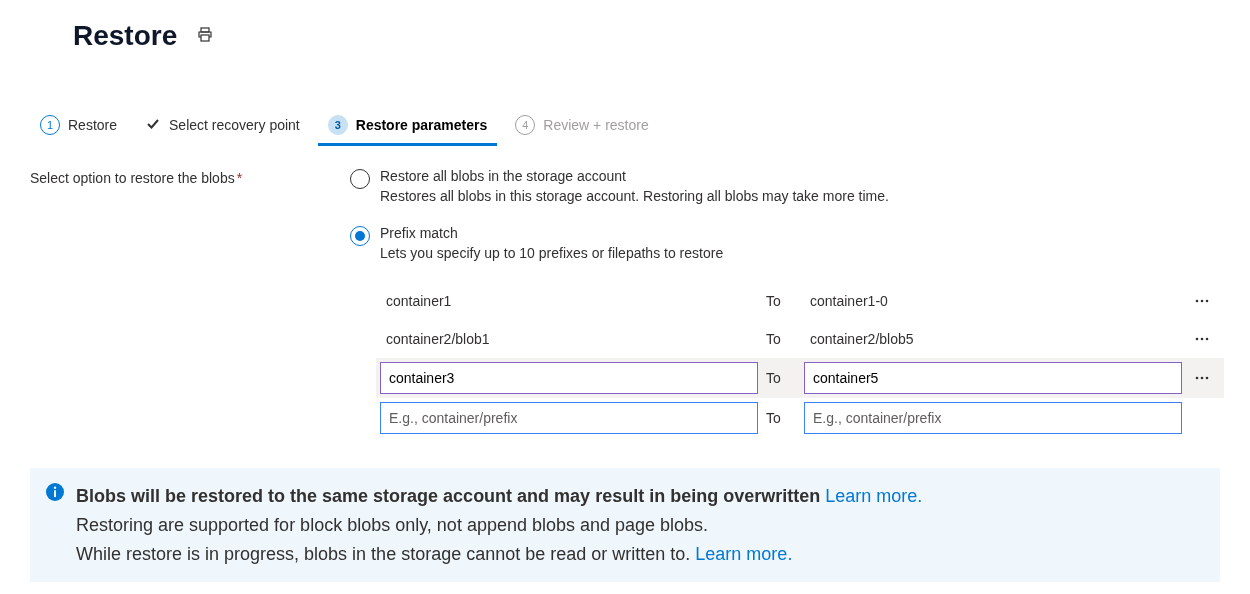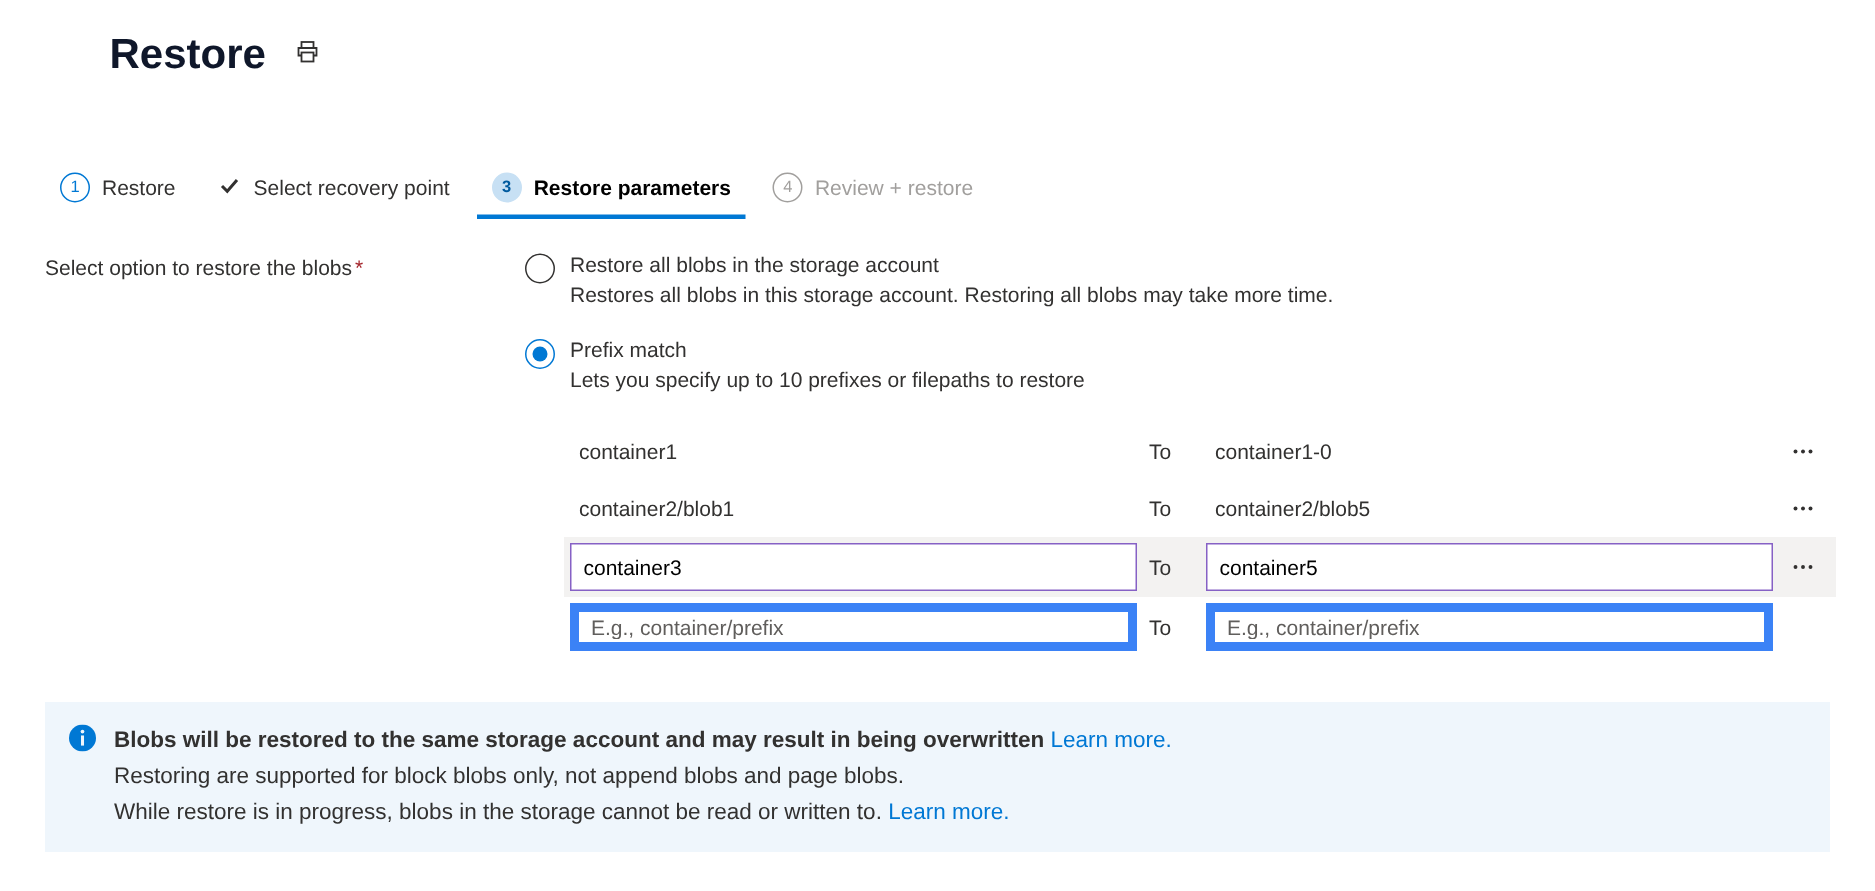--- a/index.html
+++ b/index.html
@@ -161,21 +161,21 @@
       padding: 0 6px;
     }
     .prefix-to-label {
       width: 30px;
       font-size: 14px;
       flex-shrink: 0;
     }
     .prefix-input {
       flex: 1;
       height: 32px;
-      border: 6px solid #3b82f6;
+      border: 1px solid #3b82f6;
       padding: 0 8px;
       font-size: 14px;
       font-family: inherit;
       outline: none;
     }
     .prefix-input.focused {
       border-color: #8661c5;
       border-width: 1px;
     }
     .prefix-input::placeholder {
@@ -206,21 +206,21 @@
       align-items: flex-start;
     }
     .info-icon {
       width: 18px;
       height: 18px;
       flex-shrink: 0;
       color: #0078d4;
       margin-top: 1px;
     }
     .info-text {
-      font-size: 15px;
+      font-size: 18px;
       line-height: 1.6;
       color: #323130;
     }
     .info-text strong {
       font-weight: 600;
     }
     .link {
       color: #0078d4;
       text-decoration: none;
       cursor: pointer;

